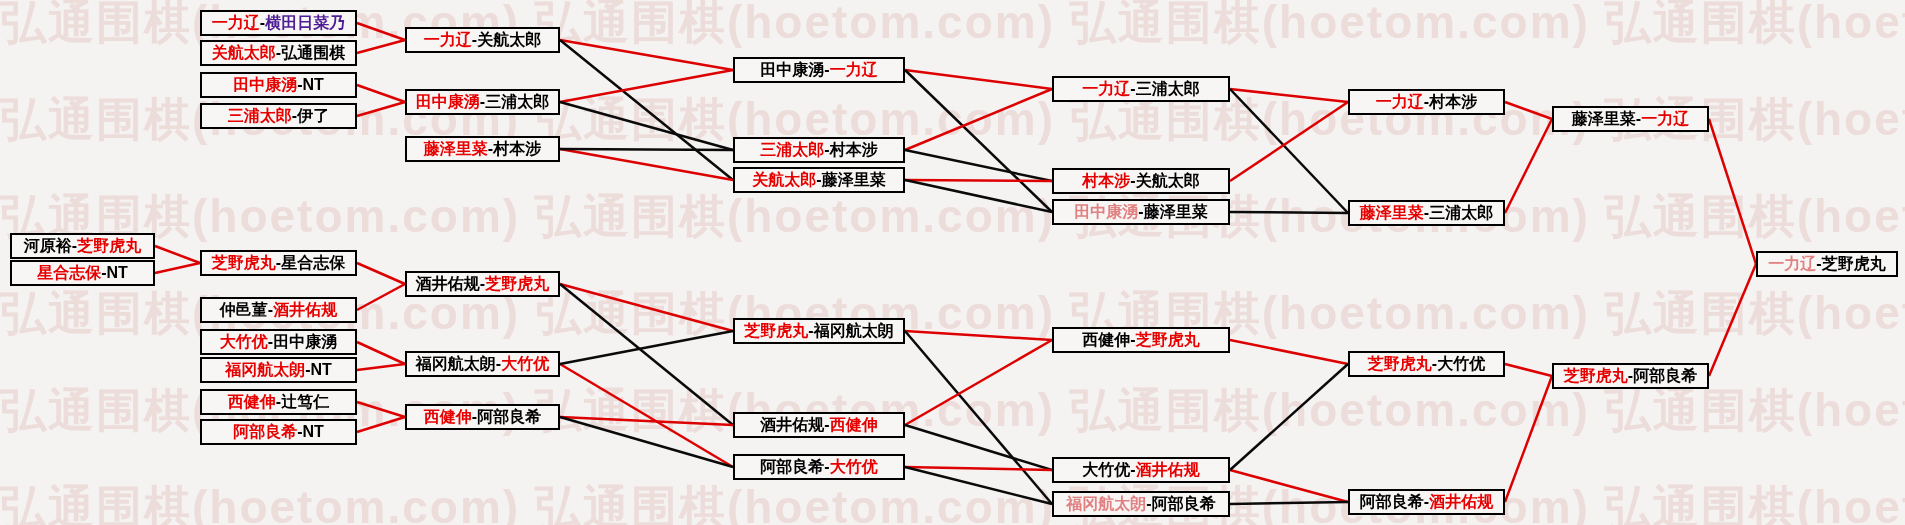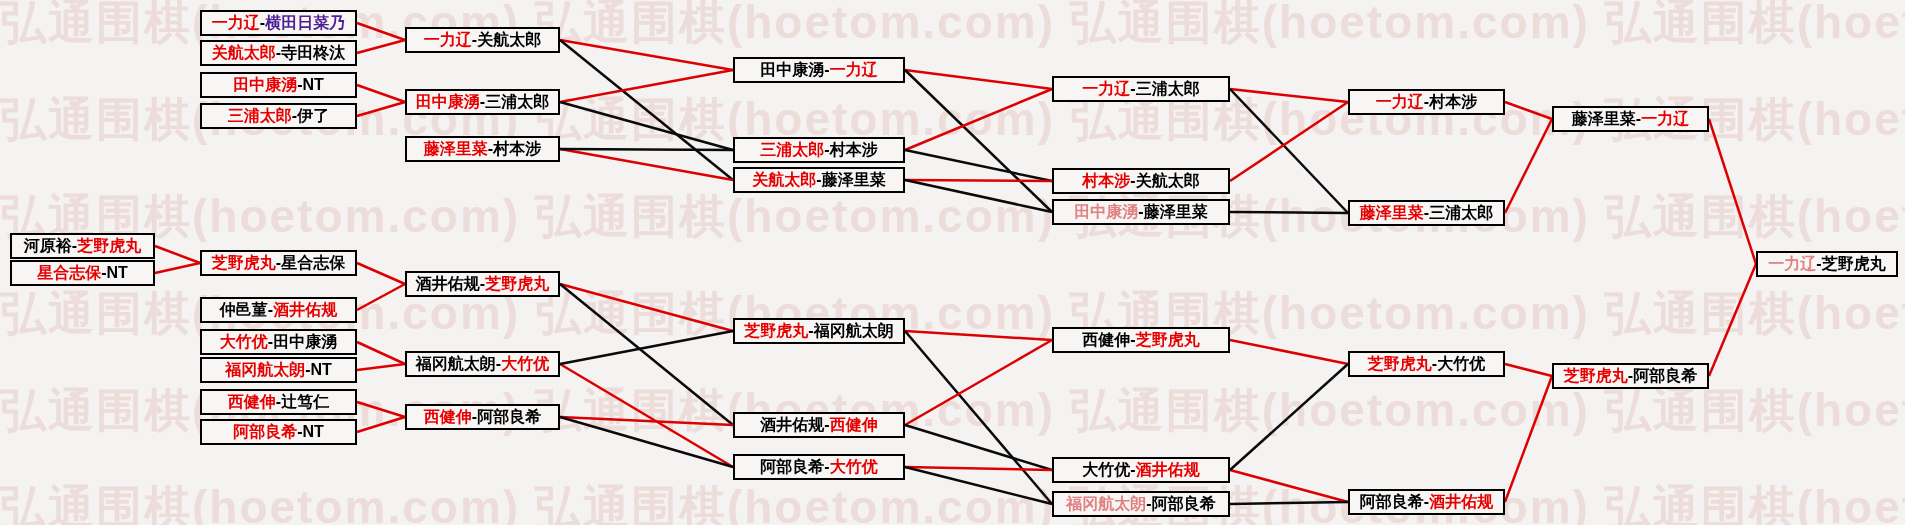--- a/index.html
+++ b/index.html
@@ -97,21 +97,21 @@
     </svg>
 
 <div class="match-box" style="left: 200px; top: 10px; width: 157px; border-color: rgb(0, 0, 0); background: rgb(248, 246, 245);">
       <span style="color: rgb(230, 0, 0);">一力辽</span>
       <span style="color: rgb(0, 0, 0);">-</span>
       <span style="color: #4c1d95;">横田日菜乃</span>
     </div>
     <div class="match-box" style="left: 200px; top: 40px; width: 157px; border-color: rgb(0, 0, 0); background: rgb(248, 246, 245);">
       <span style="color: rgb(230, 0, 0);">关航太郎</span>
       <span style="color: rgb(0, 0, 0);">-</span>
-      <span style="color: rgb(0, 0, 0);">寺田柊汰</span>
+      <span style="color: rgb(0, 0, 0);">弘通围棋</span>
     </div>
     <div class="match-box" style="left: 200px; top: 72px; width: 157px; border-color: rgb(0, 0, 0); background: rgb(248, 246, 245);">
       <span style="color: rgb(230, 0, 0);">田中康湧</span>
       <span style="color: rgb(0, 0, 0);">-</span>
       <span style="color: rgb(0, 0, 0);">NT</span>
     </div>
     <div class="match-box" style="left: 200px; top: 103px; width: 157px; border-color: rgb(0, 0, 0); background: rgb(248, 246, 245);">
       <span style="color: rgb(230, 0, 0);">三浦太郎</span>
       <span style="color: rgb(0, 0, 0);">-</span>
       <span style="color: rgb(0, 0, 0);">伊了</span>

